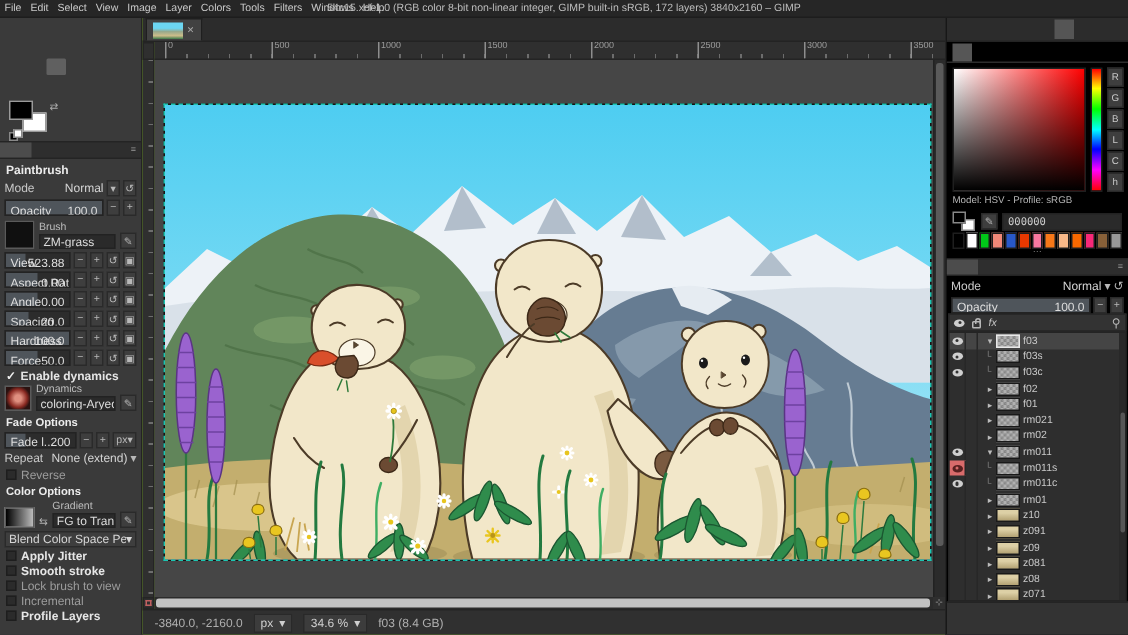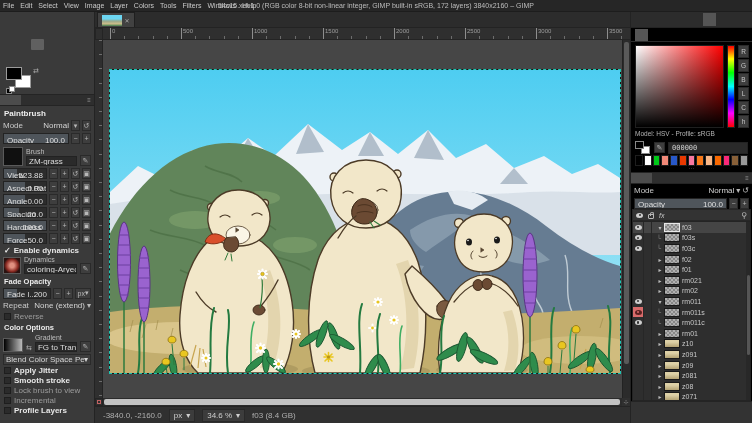--- a/index.html
+++ b/index.html
@@ -304,21 +304,21 @@
 
       <div class="bigrow" style="height:20px">
         <span class="thumbbox dyn-thumb" style="height:17px;width:18px"></span>
         <div class="fieldcol">
           <span class="minilabel">Dynamics</span>
           <span class="inset">coloring-Aryeom</span>
         </div>
         <span class="editbtn">✎</span>
       </div>
 
-      <div class="opt-title" style="font-size:7.5px;padding-top:2px">Fade Opacity</div>
+      <div class="opt-title" style="font-size:7.5px;padding-top:2px">Fade Options</div>
 
       <div class="optrow" style="height:12px">
         <div class="slider" style="--fill:28%">
           <div class="fill"></div>
           <span class="lab">Fade l...</span>
           <span class="val">200</span>
         </div>
         <span class="sbtn">−</span>
         <span class="sbtn">+</span>
         <span class="sbtn" style="width:16px">

